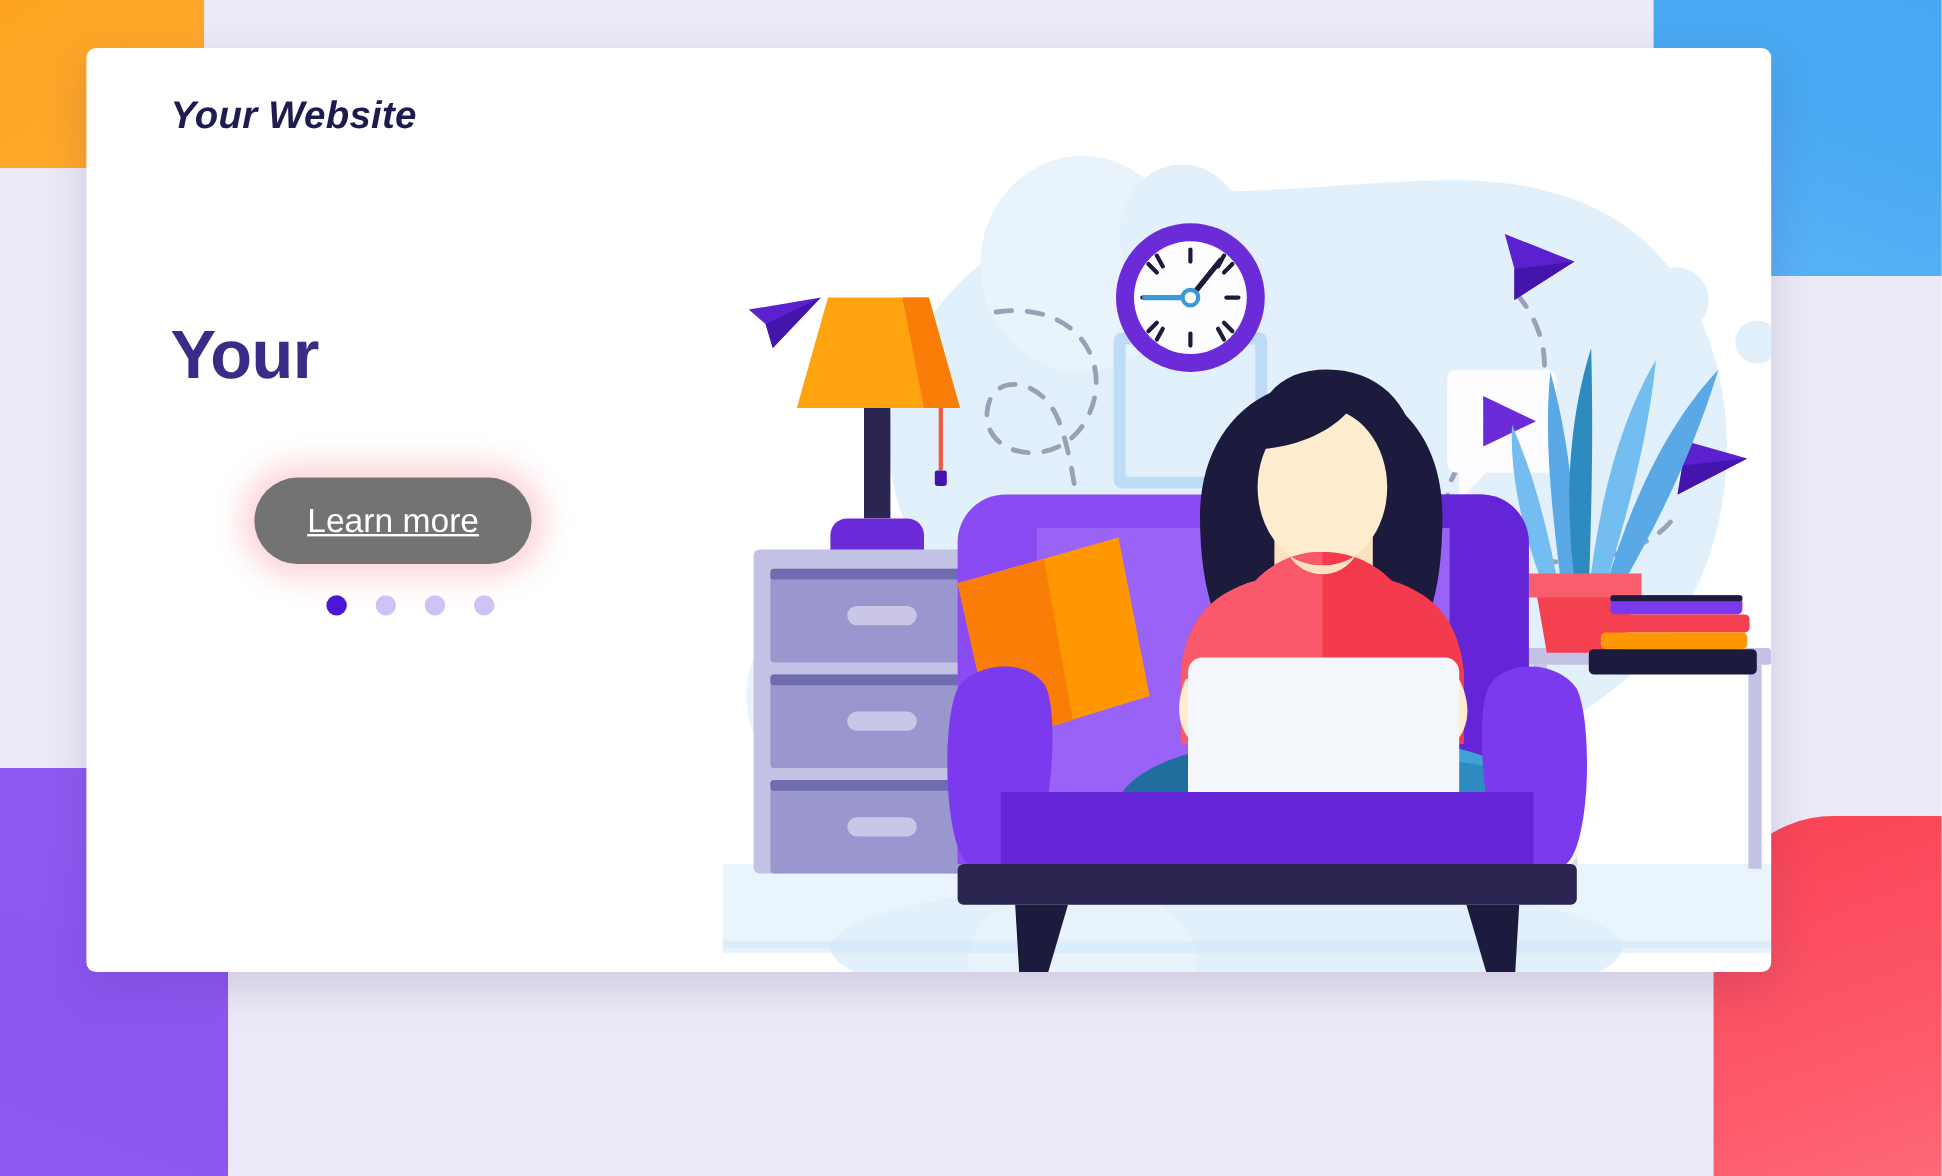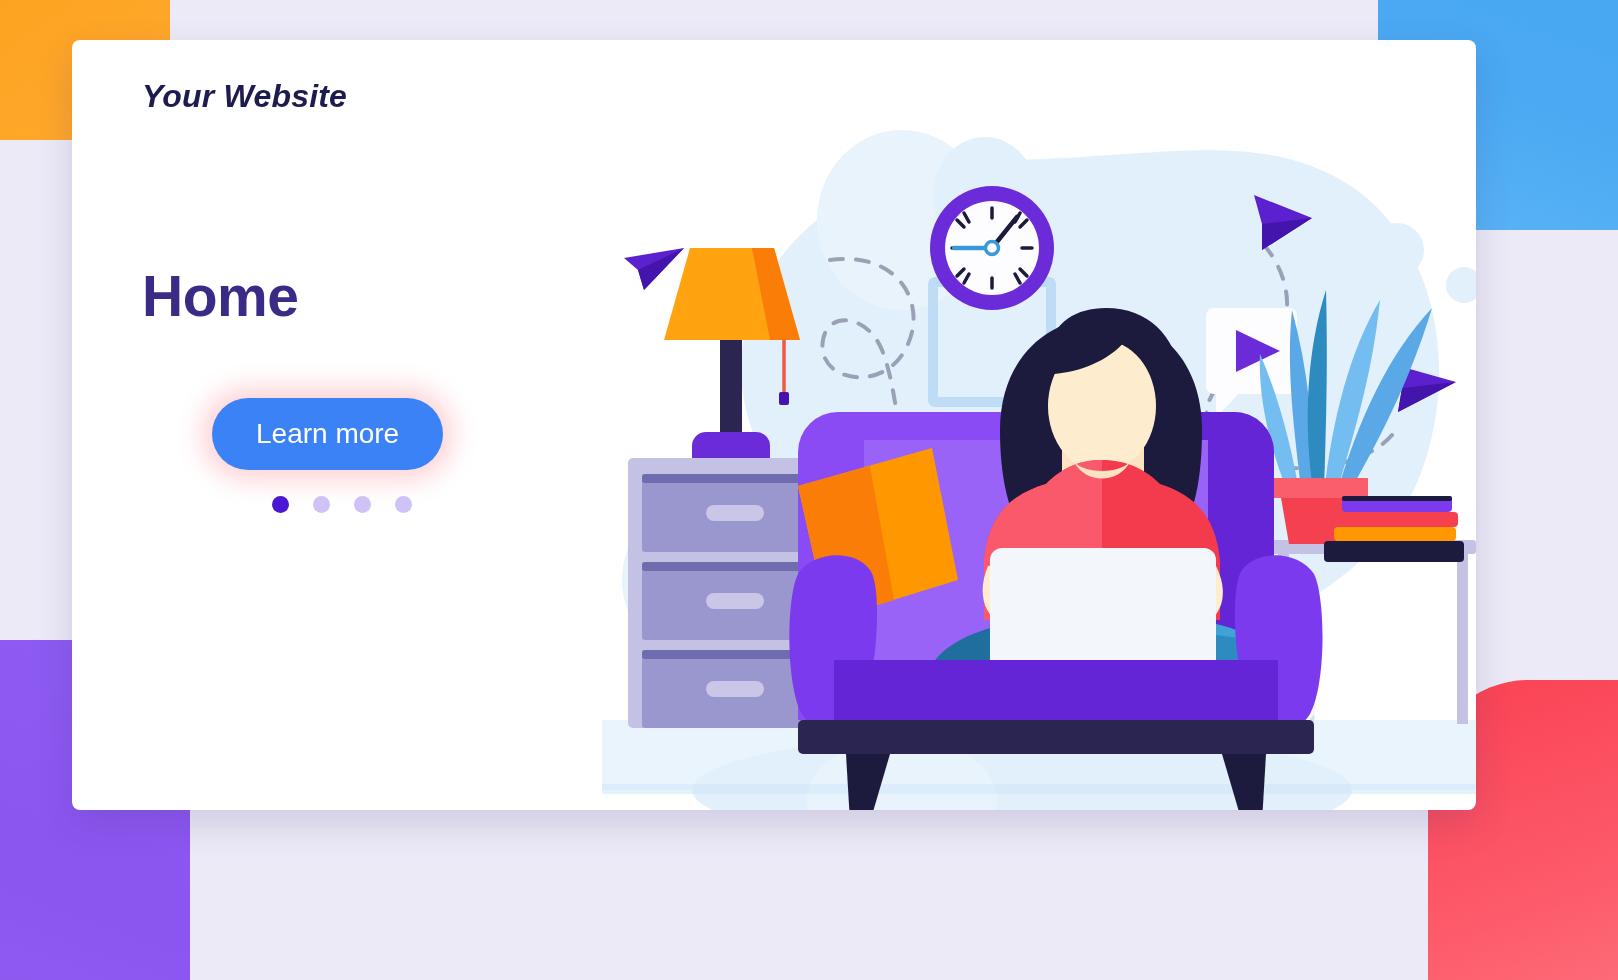--- a/index.html
+++ b/index.html
@@ -86,26 +86,27 @@
     line-height: 1.36; letter-spacing: -.5px;
   }
   #hero-paragraph {
     margin-top: 22px;
     font-size: 16.5px; line-height: 1.62; color: #5a5a63;
     width: 455px;
   }
   #learn-more-button {
     margin-top: 62px; margin-left: 70px;
     display: inline-block;
-    background: #3b82f6;
+    background: #737373;
     color: #fff; font-size: 28px;
     padding: 20px 44px;
     border: none; border-radius: 40px;
     cursor: pointer;
     box-shadow: 0 0 26px 10px rgba(247,68,78,.24);
+    text-decoration: underline;
   }
   #carousel-dots {
     margin-top: 26px; margin-left: 130px;
     display: flex; gap: 24px; align-items: center;
   }
   .dot { width: 17px; height: 17px; border-radius: 50%; background: #cfc2f7; cursor: pointer; }
   .dot.active { background: #4b16d6; }
 
   
   #illustration { position: absolute; left: 530px; top: 60px; width: 874px; height: 760px; }
@@ -120,21 +121,21 @@
 <div class="bg-blob" id="blob-red"></div>
 
 <div id="page-card">
 
   <header id="site-header">
     <div id="brand-logo">Your Website</div>
 
   </header>
 
   <section id="hero-copy">
-    <div class="hero-title-line">Home</div>
+    <div class="hero-title-line">Your</div>
 
     <button id="learn-more-button">Learn more</button>
 
     <div id="carousel-dots">
       <span class="dot active"></span>
       <span class="dot"></span>
       <span class="dot"></span>
       <span class="dot"></span>
     </div>
   </section>

